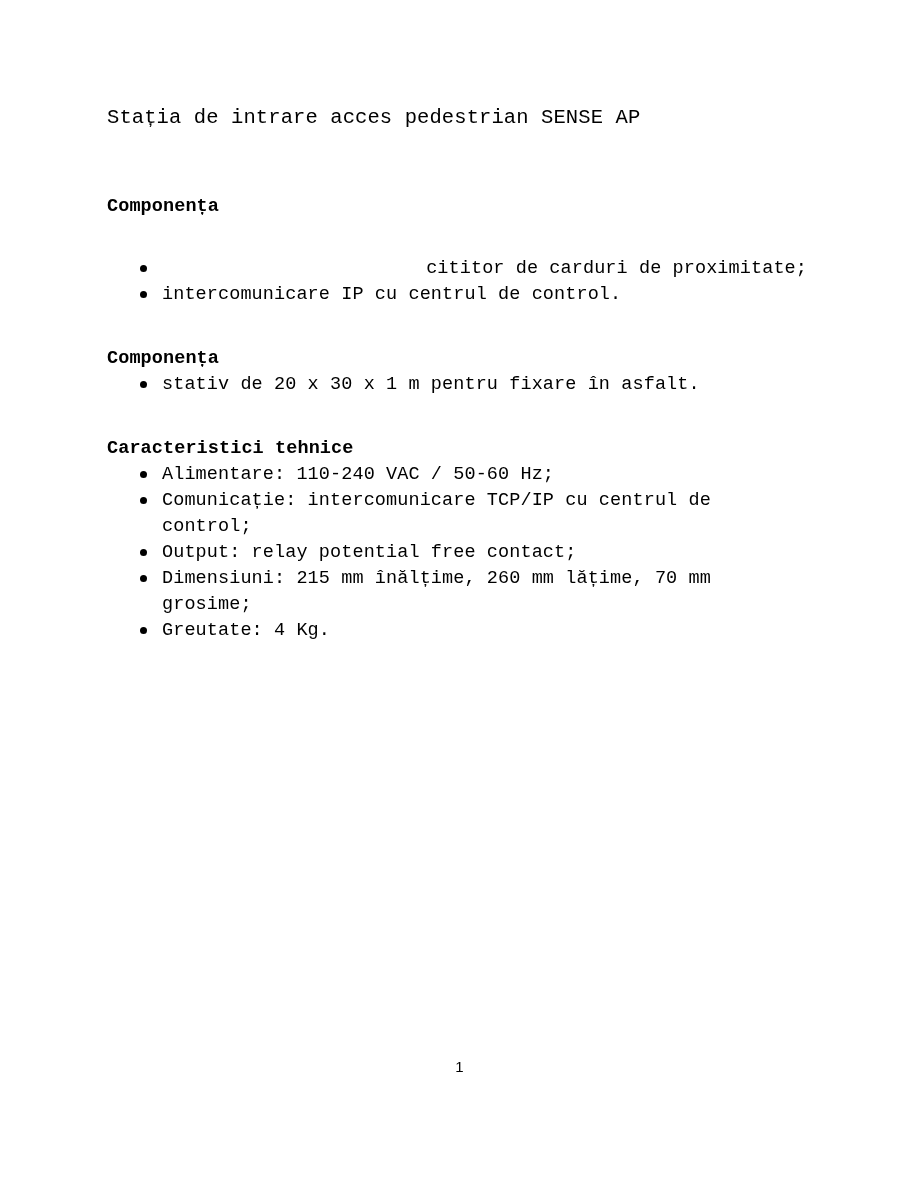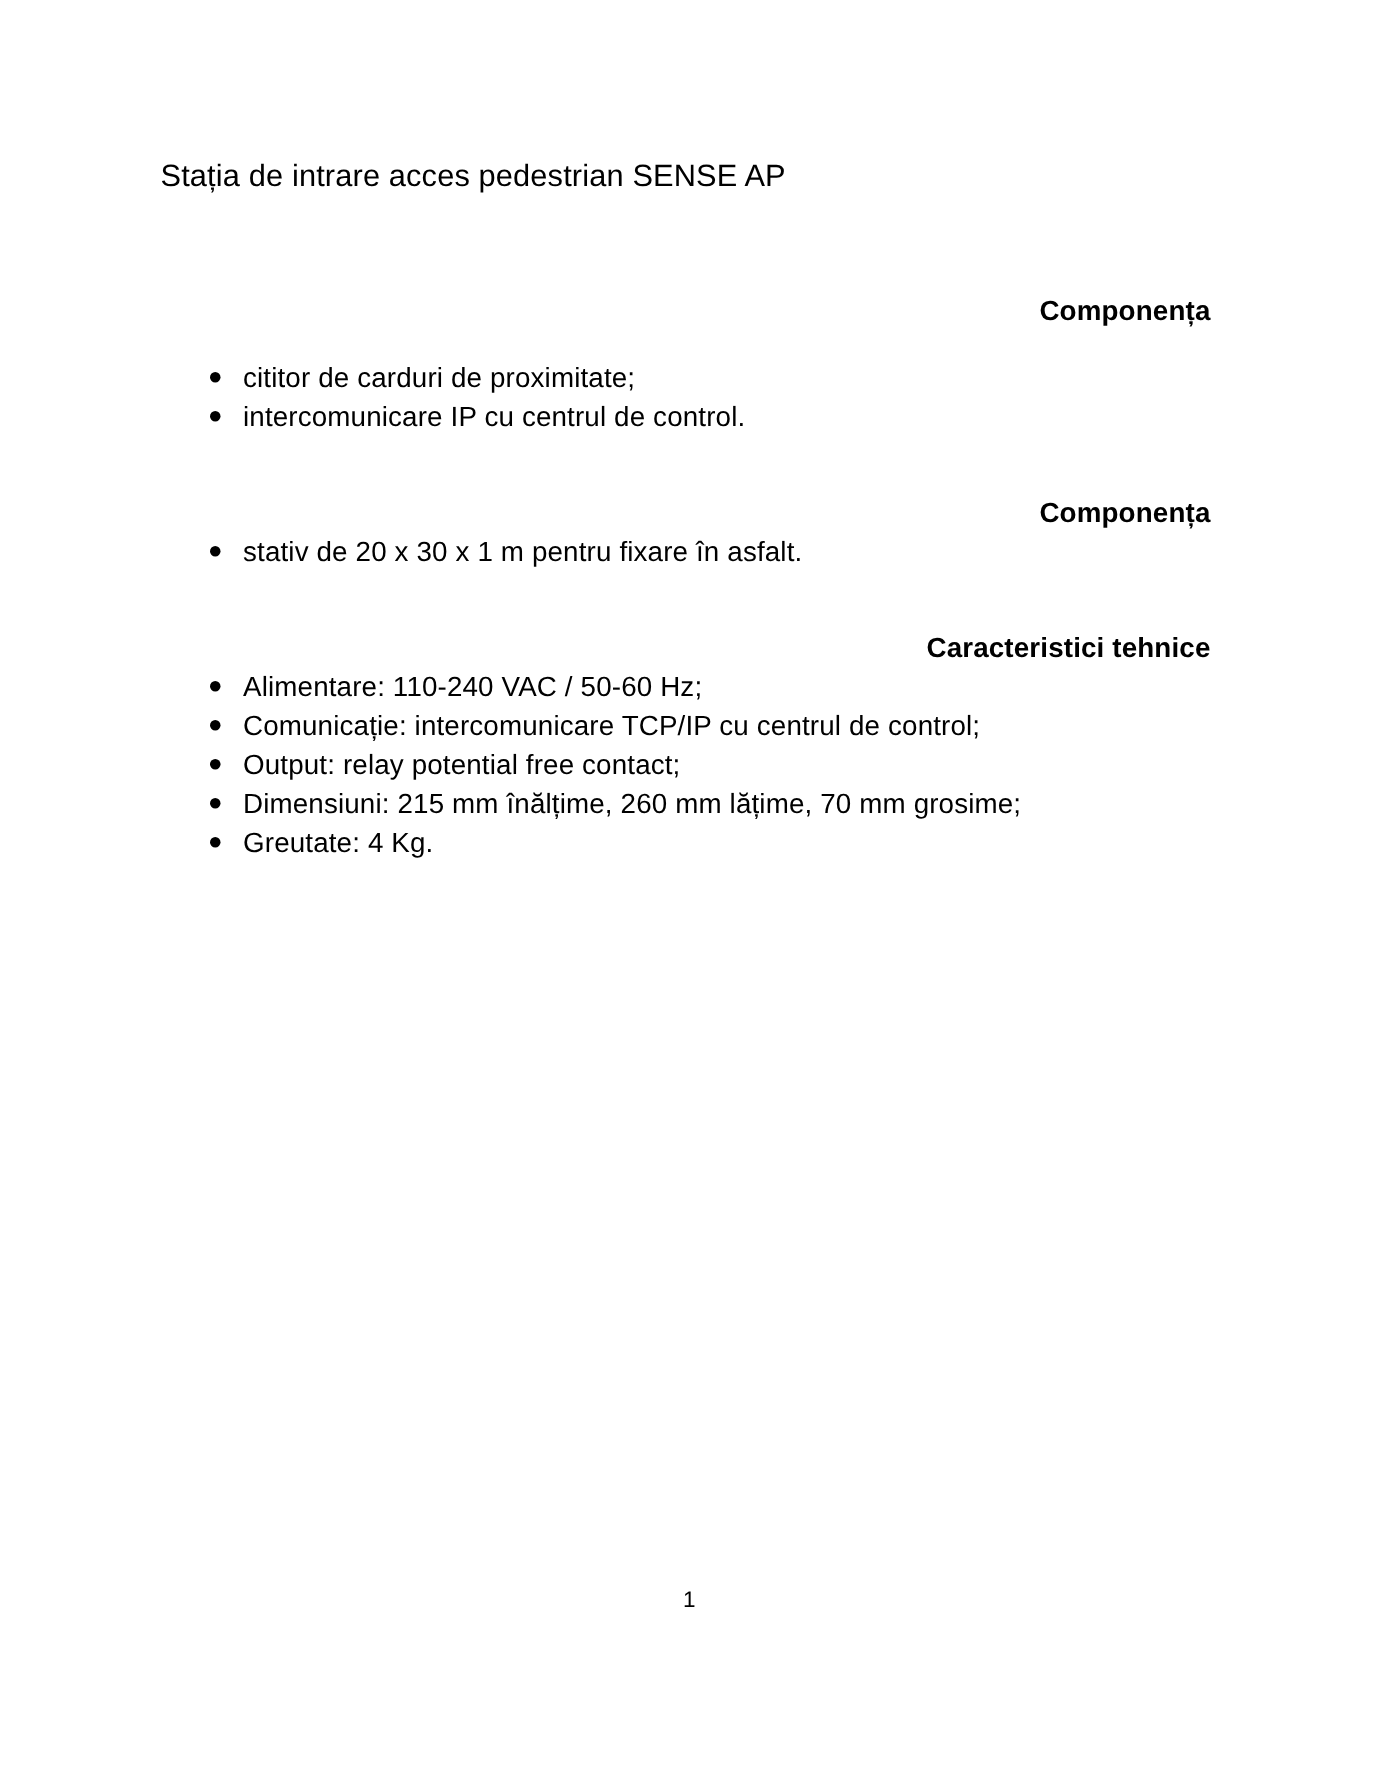--- a/index.html
+++ b/index.html
@@ -21,34 +21,34 @@
     left: 0;
     width: 919px;
     height: 1190px;
     background: #ffffff;
   }
   .content {
     position: absolute;
     left: 107px;
     top: 104px;
     width: 700px;
+    font-family: Liberation Mono, monospace;
   }
   .doc-title {
     font-size: 20.5px;
     line-height: 28px;
     font-weight: normal;
     margin: 0 0 0 0;
     letter-spacing: 0.1px;
   }
   .section-heading {
     font-size: 18.5px;
     line-height: 26px;
     margin: 0;
     letter-spacing: 0.1px;
-    text-align: right;
   }
   .spacer-after-title { height: 62px; }
   .spacer-section-gap { height: 38px; }
 
   ul.bullets {
     list-style: none;
     margin: 0;
     padding: 0;
   }
   ul.bullets li {
@@ -62,21 +62,21 @@
   ul.bullets li .bullet-dot {
     position: absolute;
     left: 33px;
     top: 9px;
     width: 7px;
     height: 7px;
     background: #000000;
     border-radius: 50%;
     display: block;
   }
-  .group-componenta ul.bullets li:first-child { margin-top: 19px; }
+  .group-componenta ul.bullets li:first-child { margin-top: 36px; text-align: right; }
   .page-number {
     position: absolute;
     left: 0;
     right: 0;
     top: 1058px;
     text-align: center;
     font-size: 15px;
     line-height: 18px;
   }
 </style>

